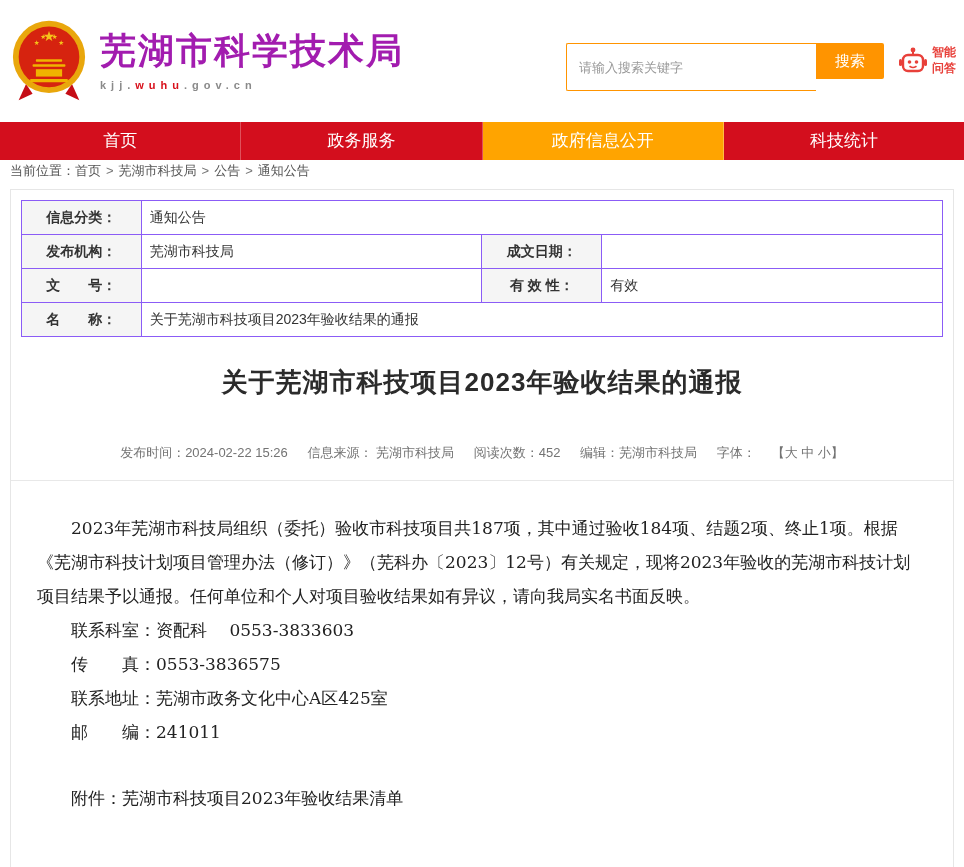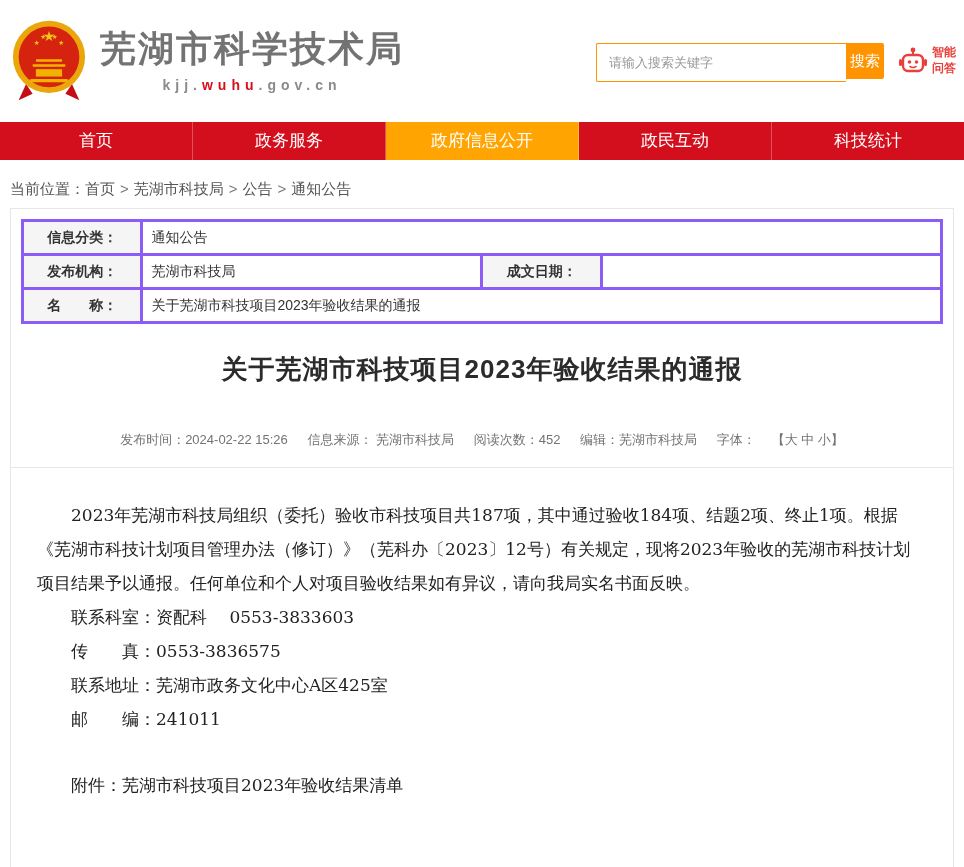--- a/index.html
+++ b/index.html
@@ -4,47 +4,47 @@
 <style>
   * { margin: 0; padding: 0; box-sizing: border-box; }
   html, body { width: 964px; background: #fff; font-family: "Liberation Sans", sans-serif; color: #333; }
   .page { width: 964px; min-height: 867px; overflow: hidden; background: #fff; }
 
   
   .site-header { height: 122px; background: #fff; display: flex; align-items: center; padding: 0 8px; }
   .logo-area { display: flex; align-items: center; }
   .emblem { width: 82px; height: 92px; flex: 0 0 auto; }
   .title-block { margin-left: 10px; }
-  .site-title { color: #737373; font-size: 36px; font-weight: bold; letter-spacing: 2px; line-height: 1.1; }
-  .site-url { text-align: center; font-size: 14px; font-weight: bold; letter-spacing: 5px; color: #8a8a8a; margin-top: 8px; }
+  .site-title { color: #a21caf; font-size: 36px; font-weight: bold; letter-spacing: 2px; line-height: 1.1; }
+  .site-url { font-size: 11px; font-weight: bold; letter-spacing: 5px; color: #8a8a8a; margin-top: 8px; }
   .site-url .hl { color: #d8101b; }
   .header-right { margin-left: auto; display: flex; align-items: center; }
   .search-box { display: flex; height: 36px; }
-  .search-input { width: 250px; height: 39px; border: 1px solid #ff9400; border-right: none; padding: 0 12px; font-size: 13px; color: #6d28d9; outline: none; border-radius: 2px 0 0 2px; }
+  .search-input { width: 250px; height: 48px; border: 1px solid #ff9400; border-right: none; padding: 0 12px; font-size: 13px; color: #6d28d9; outline: none; border-radius: 2px 0 0 2px; }
   .search-input::placeholder { color: #999; }
-  .search-btn { width: 38px; height: 36px; background: #ff9400; color: #fff; border: none; font-size: 15px; cursor: pointer; border-radius: 0 2px 2px 0; }
+  .search-btn { width: 68px; height: 36px; background: #ff9400; color: #fff; border: none; font-size: 15px; cursor: pointer; border-radius: 0 2px 2px 0; }
   .smart-qa { display: flex; align-items: center; margin-left: 14px; cursor: pointer; }
   .qa-text { color: #e8403a; font-size: 12px; font-weight: bold; line-height: 1.3; margin-left: 4px; }
 
   
   .main-nav { height: 38px; background: #d30e1d; display: flex; }
   .nav-item { flex: 1; text-align: center; line-height: 38px; color: #fff; font-size: 17px; text-decoration: none; border-right: 1px solid rgba(255,255,255,0.28); cursor: pointer; }
   .nav-item:last-child { border-right: none; }
   .nav-item.active { background: #ffa400; }
 
   
-  .breadcrumb { padding: 20px 10px 9px; font-size: 15px; color: #555; }
+  .breadcrumb { padding: 2px 10px 9px; font-size: 13px; color: #555; }
   .breadcrumb .sep { margin: 0 5px; color: #777; }
   .crumb { color: #555; text-decoration: none; cursor: pointer; }
 
   
   .content-panel { margin: 0 10px; background: #fff; border: 1px solid #e6e6e6; min-height: 690px; padding-bottom: 30px; }
 
   table.info-table { width: calc(100% - 20px); margin: 10px auto 0; border-collapse: collapse; font-size: 14px; }
-  table.info-table td { border: 3px solid #8b5cf6; height: 34px; padding: 4px 8px; }
+  table.info-table td { border: 1px solid #8b5cf6; height: 34px; padding: 4px 8px; }
   td.cell-label { background: #f5f5f5; text-align: center; font-weight: bold; color: #333; width: 13%; }
   td.cell-value { background: #fff; padding-left: 20px; color: #333; width: 37%; }
 
   .article-title { text-align: center; font-size: 26px; font-weight: bold; color: #2b2b2b; margin-top: 28px; letter-spacing: 1px; }
   .article-meta { text-align: center; font-size: 13px; color: #737373; margin-top: 44px; padding-bottom: 18px; border-bottom: 1px solid #e8e8e8; }
   .article-meta span { margin: 0 8px; }
   .article-meta .font-opt { cursor: pointer; }
 
   .article-body { padding: 0 26px; font-family: "DejaVu Serif", "Liberation Serif", serif; font-size: 17px; line-height: 34px; color: #222; }
   .article-body .para { margin-top: 30px; text-indent: 2em; }
@@ -99,41 +99,46 @@
           <div>问答</div>
         </div>
       </div>
     </div>
   </header>
 
   <nav class="main-nav">
     <a class="nav-item">首页</a>
     <a class="nav-item">政务服务</a>
     <a class="nav-item active">政府信息公开</a>
-    <a class="nav-item">政民互动</a>
     <a class="nav-item">科技统计</a>
   </nav>
 
   <div class="breadcrumb">
     <span>当前位置：</span><a class="crumb">首页</a><span class="sep">&gt;</span><a class="crumb">芜湖市科技局</a><span class="sep">&gt;</span><a class="crumb">公告</a><span class="sep">&gt;</span><a class="crumb">通知公告</a>
   </div>
 
   <div class="content-panel">
 
     <table class="info-table">
       <tbody>
           <tr>
         <td class="cell-label">信息分类：</td>
         <td class="cell-value" colspan="3">通知公告</td>
       </tr>
       <tr>
         <td class="cell-label">发布机构：</td>
         <td class="cell-value">芜湖市科技局</td>
         <td class="cell-label">成文日期：</td>
         <td class="cell-value"></td>
+      </tr>
+      <tr>
+        <td class="cell-label">文　　号：</td>
+        <td class="cell-value"></td>
+        <td class="cell-label">有 效 性：</td>
+        <td class="cell-value">有效</td>
       </tr>
       <tr>
         <td class="cell-label">名　　称：</td>
         <td class="cell-value" colspan="3">关于芜湖市科技项目2023年验收结果的通报</td>
       </tr>
     </tbody>
       </table>
 
     <h2 class="article-title">关于芜湖市科技项目2023年验收结果的通报</h2>
 

